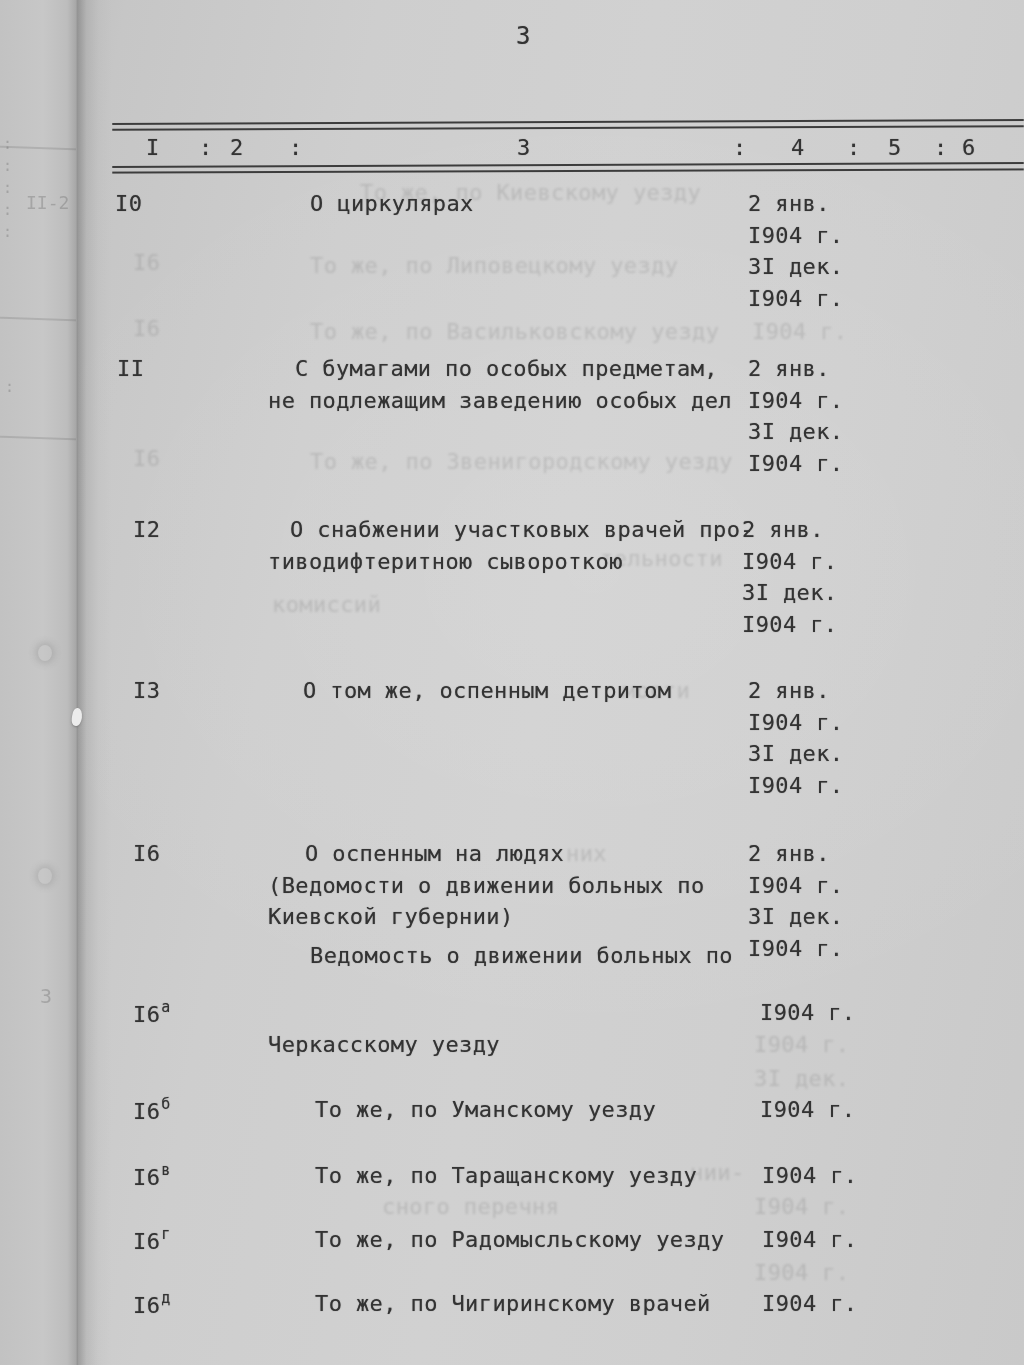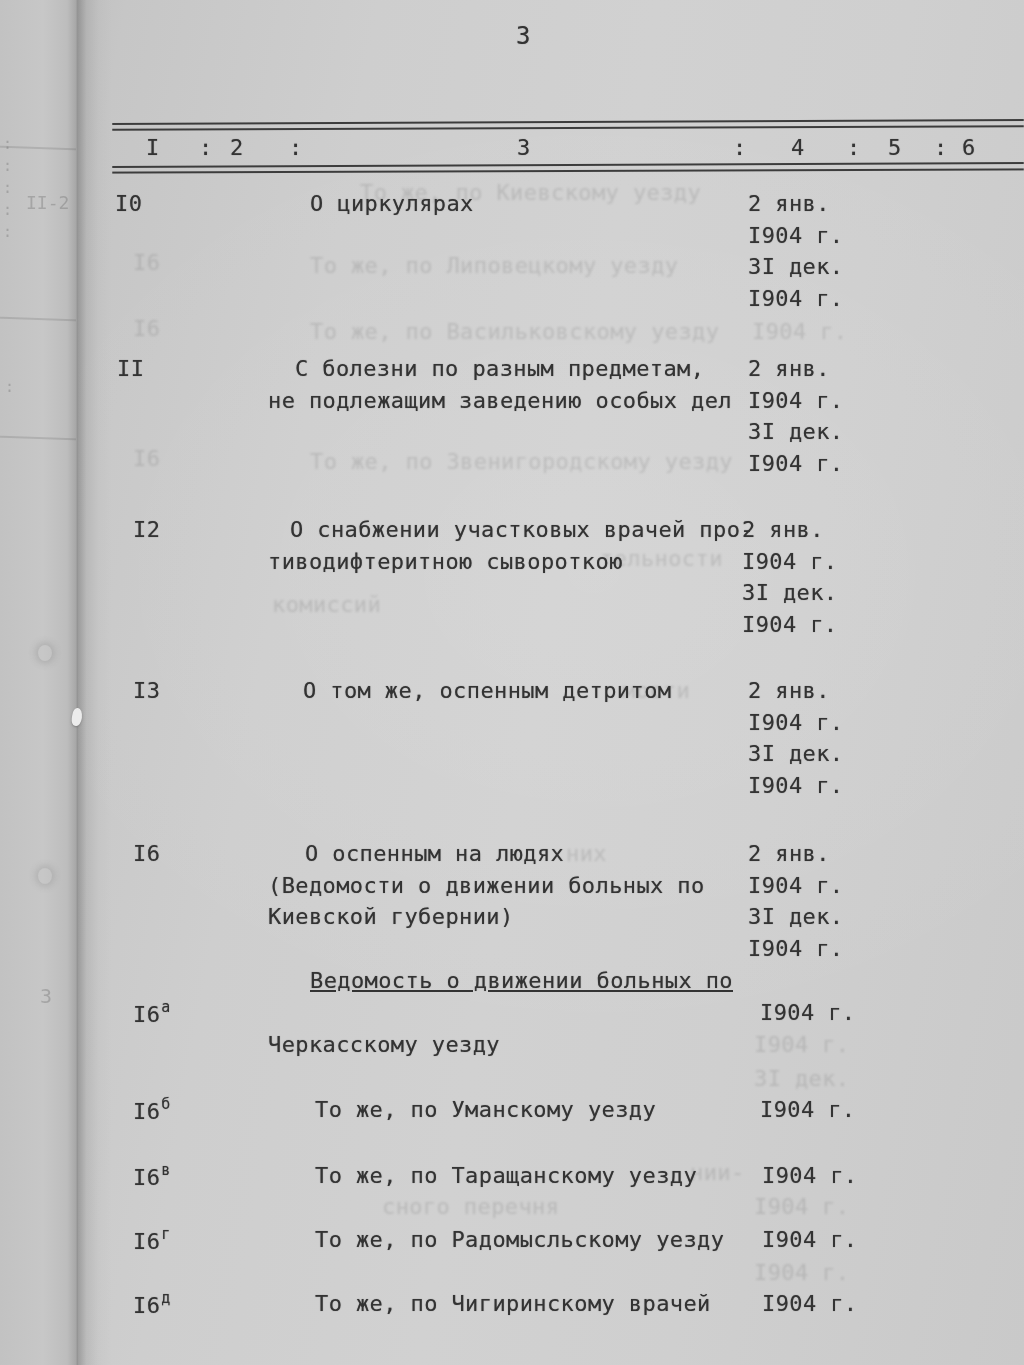--- a/index.html
+++ b/index.html
@@ -110,21 +110,21 @@
       <div>
         <div class="txt" style="left: 115px; top: 191px;">I0</div>
         <div class="txt" style="left: 303px; top: 191px; margin-left: 7px;">О циркулярах</div>
         <div class="txt" style="left: 748px; top: 191px;">2 янв.</div>
         <div class="txt" style="left: 748px; top: 223px;">I904 г.</div>
         <div class="txt" style="left: 748px; top: 254px;">3I дек.</div>
         <div class="txt" style="left: 748px; top: 286px;">I904 г.</div>
       </div>
       <div>
         <div class="txt" style="left: 117px; top: 356px;">II</div>
-        <div class="txt" style="left: 295px; top: 356px;">С болезни по разным предметам,</div>
+        <div class="txt" style="left: 295px; top: 356px;">С бумагами по особых предметам,</div>
         <div class="txt" style="left: 268px; top: 388px;">не подлежащим заведению особых дел</div>
         <div class="txt" style="left: 748px; top: 356px;">2 янв.</div>
         <div class="txt" style="left: 748px; top: 388px;">I904 г.</div>
         <div class="txt" style="left: 748px; top: 419px;">3I дек.</div>
         <div class="txt" style="left: 748px; top: 451px;">I904 г.</div>
       </div>
       <div>
         <div class="txt" style="left: 133px; top: 517px;">I2</div>
         <div class="txt" style="left: 290px; top: 517px;">О снабжении участковых врачей про-</div>
         <div class="txt" style="left: 268px; top: 549px;">тиводифтеритною сывороткою</div>
@@ -146,21 +146,21 @@
         <div class="txt" style="left: 305px; top: 841px;">О оспенным на людях</div>
         <div class="txt" style="left: 268px; top: 873px;">(Ведомости о движении больных по</div>
         <div class="txt" style="left: 268px; top: 904px;">Киевской губернии)</div>
         <div class="txt" style="left: 748px; top: 841px;">2 янв.</div>
         <div class="txt" style="left: 748px; top: 873px;">I904 г.</div>
         <div class="txt" style="left: 748px; top: 904px;">3I дек.</div>
         <div class="txt" style="left: 748px; top: 936px;">I904 г.</div>
       </div>
       <div>
         <div class="txt" style="left: 133px; top: 1000px;">I6<sup>а</sup></div>
-        <div class="txt" style="left: 310px; top: 968px; text-decoration: underline;">Ведомость о движении больных по</div>
+        <div class="txt" style="left: 310px; top: 943px;">Ведомость о движении больных по</div>
         <div class="txt" style="left: 268px; top: 1032px;">Черкасскому уезду</div>
         <div class="txt" style="left: 760px; top: 1000px;">I904 г.</div>
       </div>
       <div>
         <div class="txt" style="left: 133px; top: 1097px;">I6<sup>б</sup></div>
         <div class="txt" style="left: 315px; top: 1097px;">То же, по Уманскому уезду</div>
         <div class="txt" style="left: 760px; top: 1097px;">I904 г.</div>
       </div>
       <div>
         <div class="txt" style="left: 133px; top: 1163px;">I6<sup>в</sup></div>

